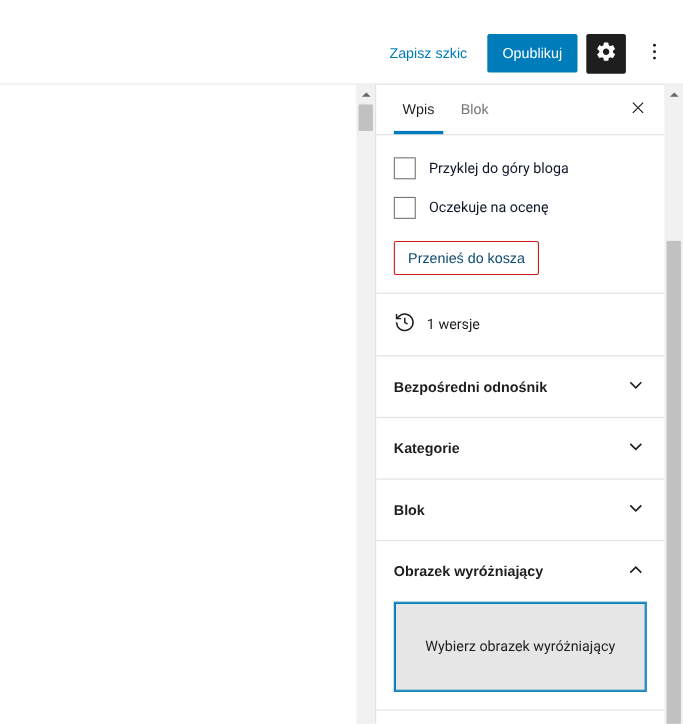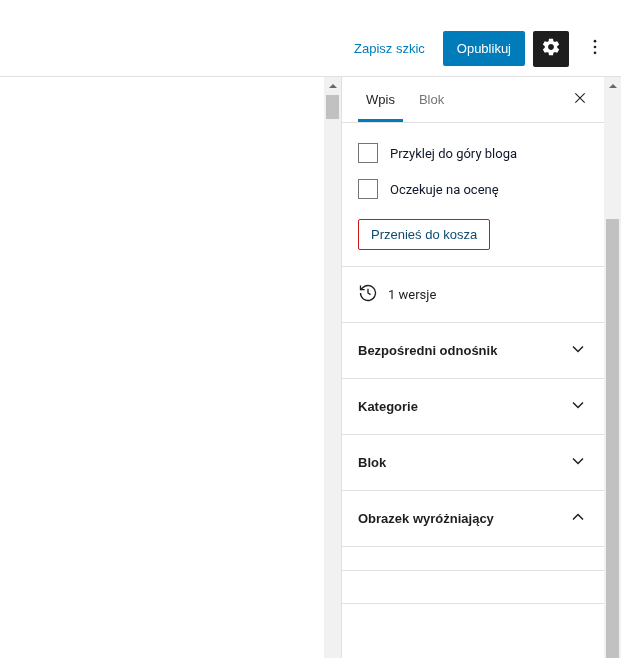--- a/index.html
+++ b/index.html
@@ -315,20 +315,25 @@
 
           <div class="section">
             <button class="section-header">
               <span>Obrazek wyróżniający</span>
               <span class="chev">
                 <svg width="20" height="20" viewBox="0 0 24 24" fill="none" stroke="#1e1e1e" stroke-width="1.8">
                     <path d="M6 15l6-6 6 6"></path>
                   </svg>
               </span>
             </button>
+            <div class="featured-body">
+              <div class="featured-placeholder">
+                <span>Wybierz obrazek wyróżniający</span>
+              </div>
+            </div>
           </div>
 
           <div class="spacer-after-featured"></div>
 
           <div class="section">
             <button class="section-header">
               
               
             </button>
           </div>

